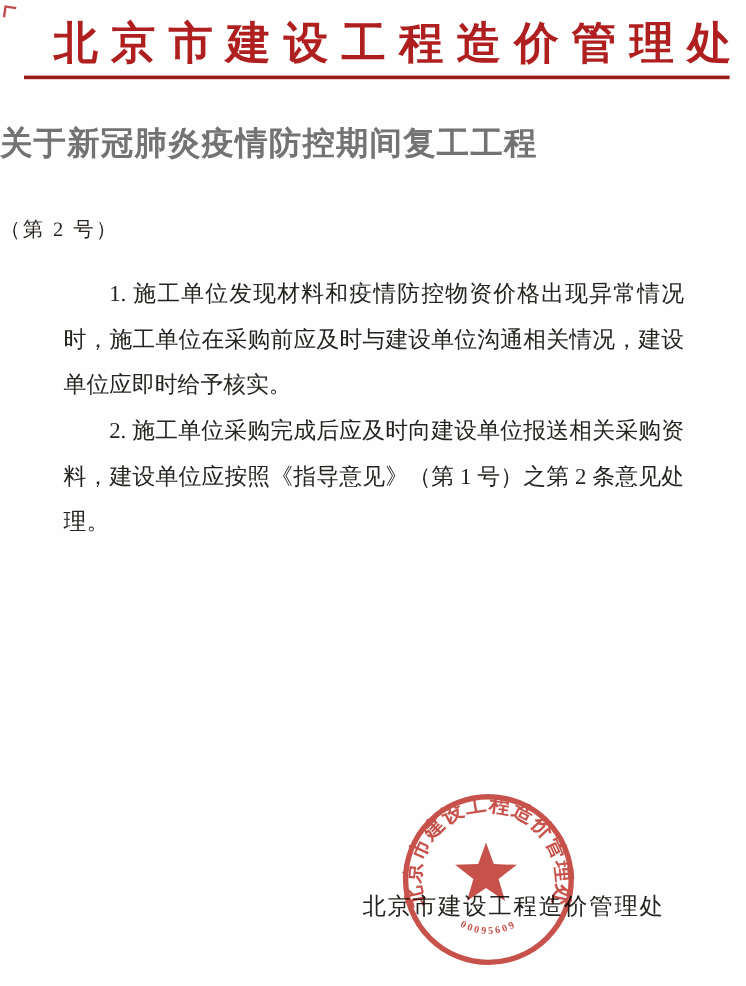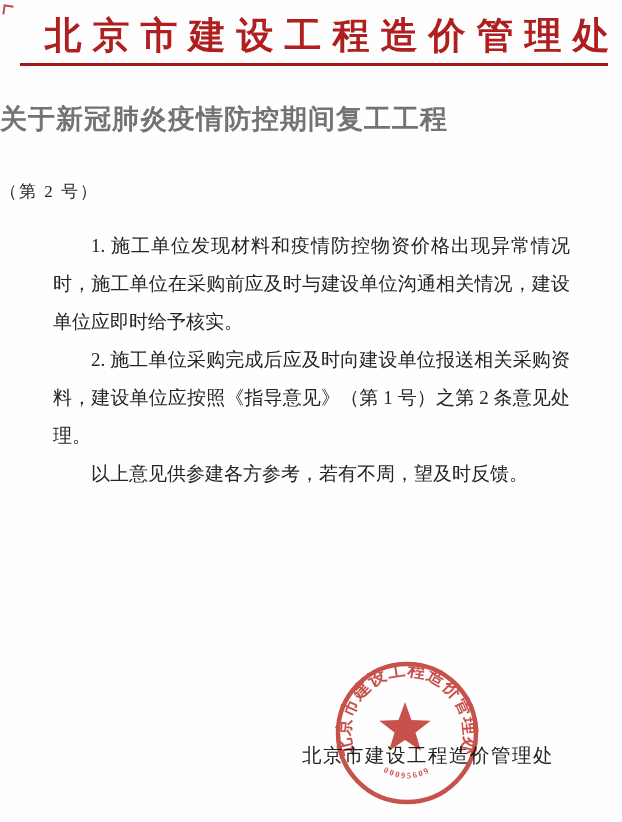--- a/index.html
+++ b/index.html
@@ -128,21 +128,20 @@
 
   <div class="doc-title">
     <div>关于新冠肺炎疫情防控期间复工工程</div>
   </div>
 
   <div class="doc-number">（第 2 号）</div>
 
   <div class="doc-body">
     <p>1. 施工单位发现材料和疫情防控物资价格出现异常情况时，施工单位在采购前应及时与建设单位沟通相关情况，建设单位应即时给予核实。</p>
     <p>2. 施工单位采购完成后应及时向建设单位报送相关采购资料，建设单位应按照《指导意见》（第 1 号）之第 2 条意见处理。</p>
-    <p>以上意见供参建各方参考，若有不周，望及时反馈。</p>
   </div>
 
   <div class="signature">北京市建设工程造价管理处</div>
 
 
   <svg class="seal" viewBox="0 0 152 150">
     <defs>
       <path id="sealArc" d="M 24.3,98.1 A 57,57 0 1 1 127.7,98.1" fill="none"></path>
       <path id="codeArc" d="M 36,96 A 46,46 0 0 0 116,96" fill="none"></path>
     </defs>

